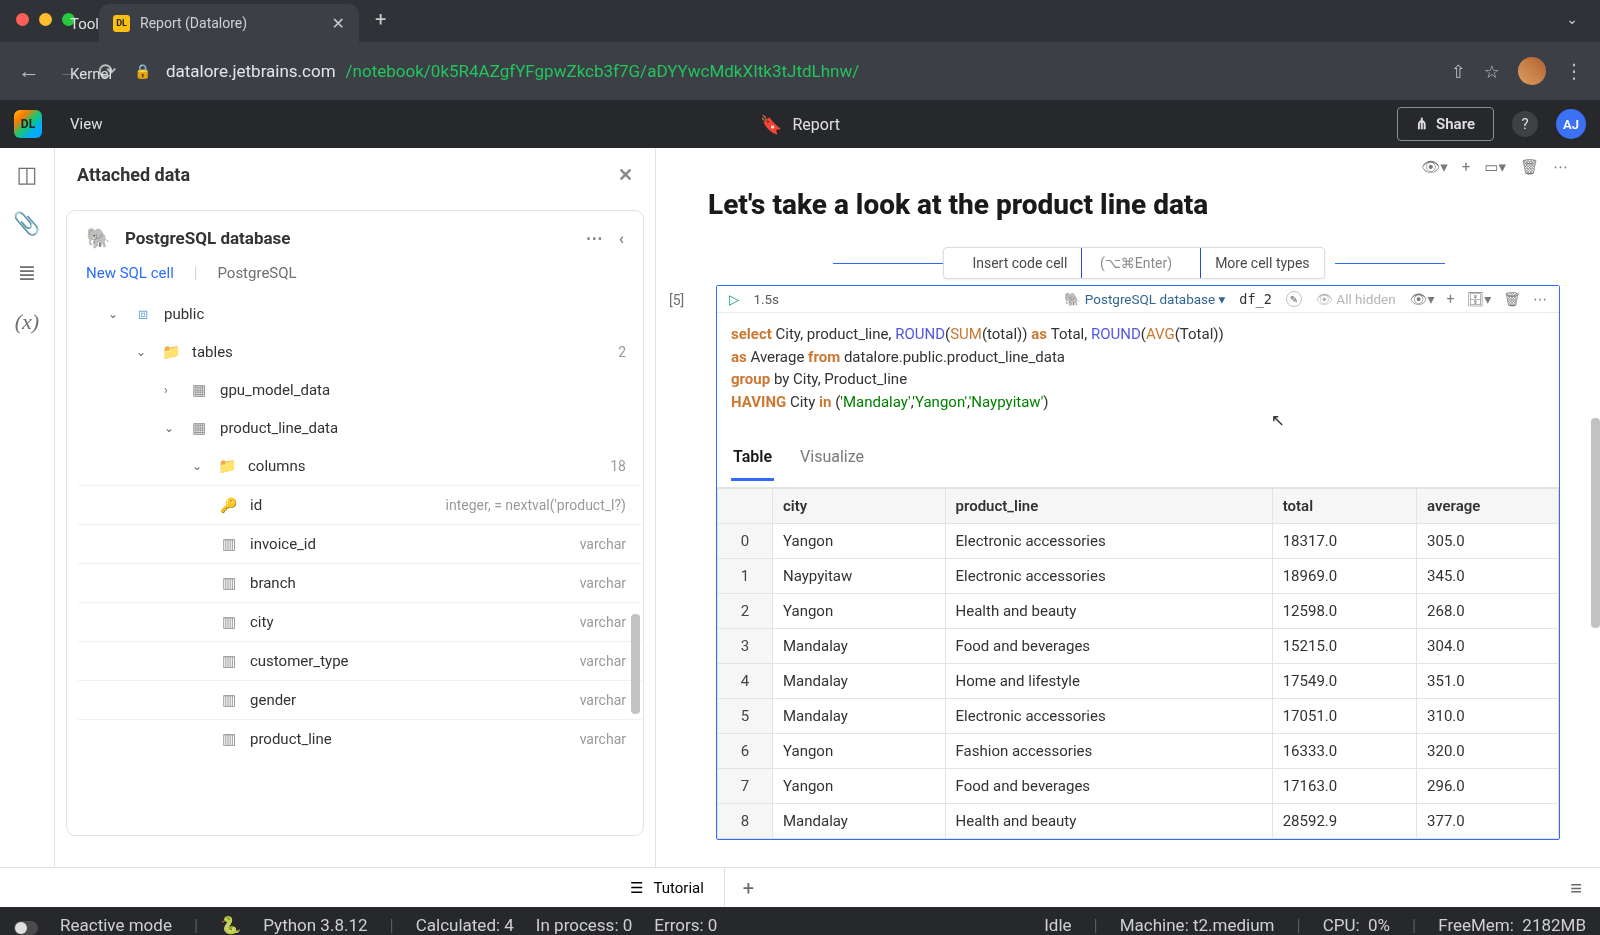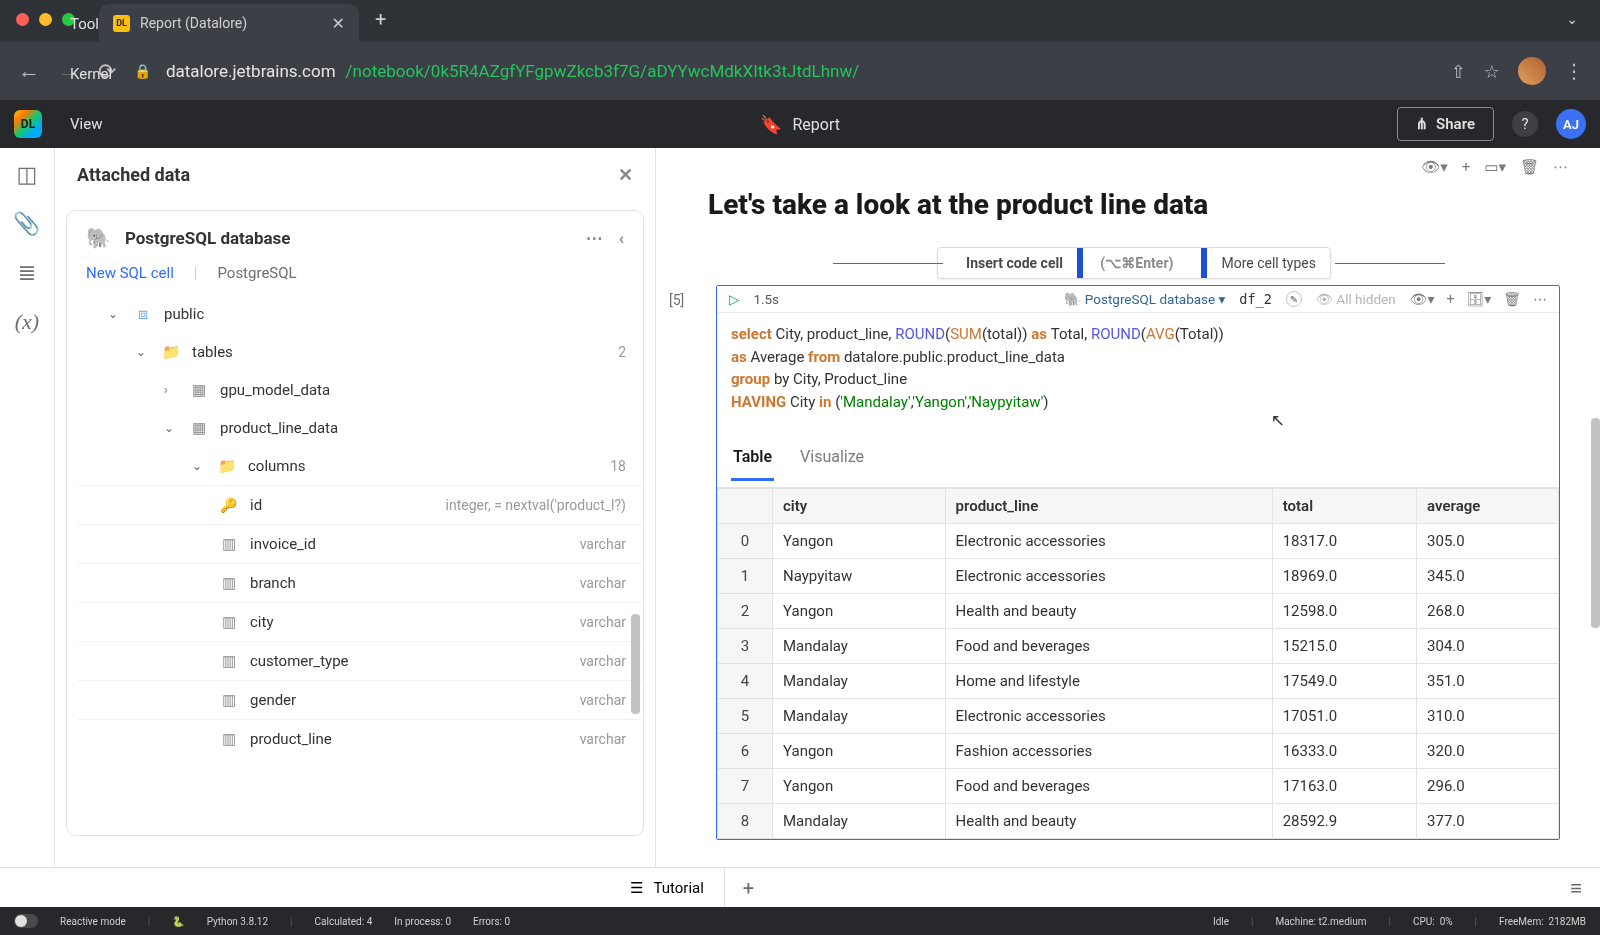--- a/index.html
+++ b/index.html
@@ -79,21 +79,21 @@
 .notebook { flex:1; background:#fff; position:relative; overflow:hidden; border-left:1px solid #e2e2e2;}
 .nb-scroll { padding:14px 40px 0 52px; height:100%; overflow:hidden;}
 .cell-toolbar { position:absolute; right:32px; top:10px; display:flex; gap:14px; color:#7a7a7a; font-size:15px;}
 .md-heading { font-size:28px; font-weight:800; margin:26px 0 28px; color:#1a1a1a;}
 .insert-strip { position:relative; height:28px; display:flex; align-items:center; justify-content:center; margin-bottom:8px;}
 .insert-strip::before, .insert-strip::after { content:""; position:absolute; top:50%; height:1px; background:#2e6cff; width:110px;}
 .insert-strip::before { left:125px;}
 .insert-strip::after { right:115px;}
 .insert-pill { background:#fff; border:1px solid #dcdcdc; border-radius:4px; display:flex; box-shadow:0 1px 3px rgba(0,0,0,.08);}
 .insert-pill span { padding:7px 14px; font-size:14px; color:#4a4a4a;}
-.insert-pill span:first-child { border-right:6px solid #1d4ed8;font-weight:bold;}
+.insert-pill span:first-child { border-right:1px solid #1d4ed8;}
 .insert-pill .kb { color:#8a8a8a;}
 
 .sql-cell { border:1px solid #2e6cff; border-radius:2px; position:relative; margin-left:8px;}
 .sql-cell-left { position:absolute; left:-48px; top:6px; font-size:14px; color:#6f6f6f;}
 .sql-top { display:flex; align-items:center; padding:5px 12px; font-size:13.5px; color:#5a5a5a; gap:14px; border-bottom:1px solid #eaeaea; background:#fff;}
 .sql-top .run-ic { color:#19a974;}
 .sql-top .conn { color:#326690; margin-left:auto;}
 .sql-top .df { font-family:monospace; color:#333;}
 .sql-top .df-edit { width:16px; height:16px; border:1px solid #c3c3c3; border-radius:50%; display:inline-flex; align-items:center; justify-content:center; font-size:10px;}
 .sql-top .hidden { color:#b4b4b4;}
@@ -120,21 +120,21 @@
 
 .right-scroll-bar { position:absolute; right:0; top:270px; width:9px; height:210px; background:#c2c2c2; border-radius:4px;}
 
 
 .bottom-tabs { height:40px; border-top:1px solid #e0e0e0; display:flex; align-items:center; background:#fff; padding-left:610px;}
 .bt-tab { display:flex; align-items:center; gap:10px; padding:0 20px; height:100%; border-right:1px solid #e0e0e0; font-size:15px;}
 .bt-add { padding:0 18px; font-size:20px; color:#6a6a6a;}
 .bt-right { margin-left:auto; padding-right:18px; font-size:20px; color:#6a6a6a;}
 
 
-.status-bar { height:28px; background:#26282c; color:#d0d0d0; display:flex; align-items:center; font-size:10px; gap:22px; padding:0 14px;}
+.status-bar { height:28px; background:#26282c; color:#d0d0d0; display:flex; align-items:flex-end; font-size:17px; gap:22px; padding:0 14px;}
 .status-bar .sep { color:#5a5a5a;}
 .toggle { width:24px; height:14px; border-radius:7px; background:#4a4a4a; position:relative;}
 .toggle::after { content:""; position:absolute; left:1px; top:1px; width:12px; height:12px; border-radius:50%; background:#e0e0e0;}
 .sb-right { margin-left:auto; display:flex; gap:22px;}
 
 </style>
 </head>
 <body>
 
 <div class="browser-chrome">

